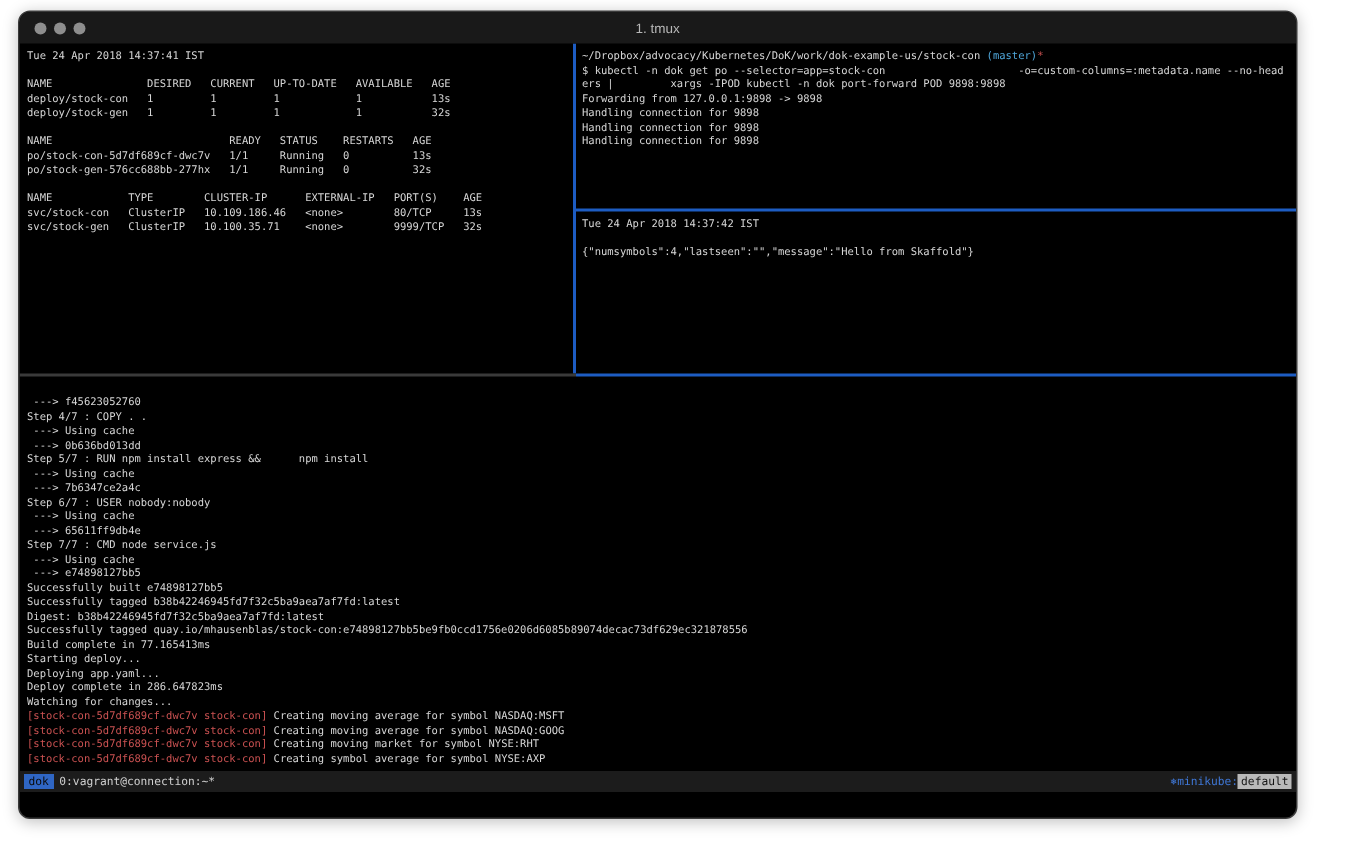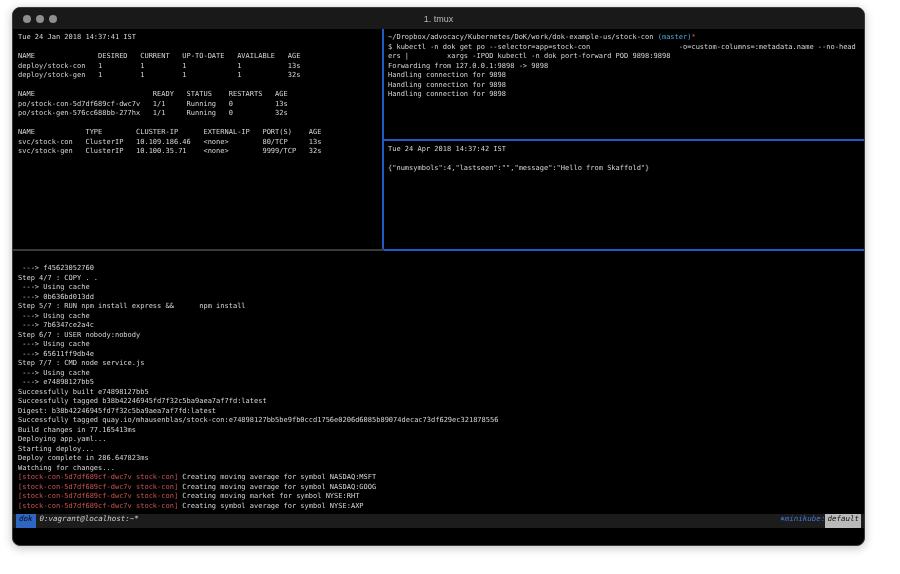--- a/index.html
+++ b/index.html
@@ -42,22 +42,22 @@
   .mid-border { display:flex; height:2px; }
   .mid-border-left { width:371px; background:#3a3a3a; }
   .mid-border-right { flex:1; background:var(--accent-blue,#1d5cc2); }
 
   .pane-bottom { height:263px; padding:13px 0 0 5px; }
 
   .c-cyan { color:var(--accent-cyan,#4fa6d9); }
   .c-red  { color:var(--accent-red,#cc5252); }
 
   .statusbar {
-    height:14px; background:#1c1c1c; display:flex; 
-    font-size:7.5px; padding:0 3px; color:#cfcfcf;font-style:italic;
+    height:14px; background:#1c1c1c; display:flex; align-items:center;
+    font-size:7.5px; padding:0 3px; color:#cfcfcf;
   }
   .session {
     background:var(--session-bg,#2f66c4); color:#0a0a0a;
     padding:0 3px; margin-right:4px;
   }
   .spacer { flex:1; }
   .kicon, .kctx, .kcolon { color:var(--accent-blue-bright,#3f77d6); }
   .kns { background:#b9b9b9; color:#141414; padding:0 2px; }
 </style>
 </head>
@@ -72,21 +72,21 @@
         <span class="tl"></span>
         <span class="tl"></span>
       </div>
       <div class="title">1. tmux</div>
     </div>
 
     <div class="term">
 
       <div class="top-row">
         <div class="pane pane-left">
-            <div class="tline"><span>Tue 24 Jan 2018 14:37:41 IST</span></div>
+            <div class="tline"><span>Tue 24 Apr 2018 14:37:41 IST</span></div>
             <div class="tline"><span></span></div>
             <div class="tline"><span>NAME               DESIRED   CURRENT   UP-TO-DATE   AVAILABLE   AGE</span></div>
             <div class="tline"><span>deploy/stock-con   1         1         1            1           13s</span></div>
             <div class="tline"><span>deploy/stock-gen   1         1         1            1           32s</span></div>
             <div class="tline"><span></span></div>
             <div class="tline"><span>NAME                            READY   STATUS    RESTARTS   AGE</span></div>
             <div class="tline"><span>po/stock-con-5d7df689cf-dwc7v   1/1     Running   0          13s</span></div>
             <div class="tline"><span>po/stock-gen-576cc688bb-277hx   1/1     Running   0          32s</span></div>
             <div class="tline"><span></span></div>
             <div class="tline"><span>NAME            TYPE        CLUSTER-IP      EXTERNAL-IP   PORT(S)    AGE</span></div>
@@ -129,34 +129,34 @@
           <div class="tline"><span>Step 6/7 : USER nobody:nobody</span></div>
           <div class="tline"><span> ---&gt; Using cache</span></div>
           <div class="tline"><span> ---&gt; 65611ff9db4e</span></div>
           <div class="tline"><span>Step 7/7 : CMD node service.js</span></div>
           <div class="tline"><span> ---&gt; Using cache</span></div>
           <div class="tline"><span> ---&gt; e74898127bb5</span></div>
           <div class="tline"><span>Successfully built e74898127bb5</span></div>
           <div class="tline"><span>Successfully tagged b38b42246945fd7f32c5ba9aea7af7fd:latest</span></div>
           <div class="tline"><span>Digest: b38b42246945fd7f32c5ba9aea7af7fd:latest</span></div>
           <div class="tline"><span>Successfully tagged quay.io/mhausenblas/stock-con:e74898127bb5be9fb0ccd1756e0206d6085b89074decac73df629ec321878556</span></div>
-          <div class="tline"><span>Build changes in 77.165413ms</span></div>
+          <div class="tline"><span>Build complete in 77.165413ms</span></div>
+          <div class="tline"><span>Starting deploy...</span></div>
           <div class="tline"><span>Deploying app.yaml...</span></div>
-          <div class="tline"><span>Starting deploy...</span></div>
           <div class="tline"><span>Deploy complete in 286.647823ms</span></div>
           <div class="tline"><span>Watching for changes...</span></div>
           <div class="tline"><span class="c-red">[stock-con-5d7df689cf-dwc7v stock-con]</span><span> Creating moving average for symbol NASDAQ:MSFT</span></div>
           <div class="tline"><span class="c-red">[stock-con-5d7df689cf-dwc7v stock-con]</span><span> Creating moving average for symbol NASDAQ:GOOG</span></div>
           <div class="tline"><span class="c-red">[stock-con-5d7df689cf-dwc7v stock-con]</span><span> Creating moving market for symbol NYSE:RHT</span></div>
           <div class="tline"><span class="c-red">[stock-con-5d7df689cf-dwc7v stock-con]</span><span> Creating symbol average for symbol NYSE:AXP</span></div>
         </div>
 
       <div class="statusbar">
         <span class="session">dok</span>
-        <span class="winname">0:vagrant@localhost:~*</span>
+        <span class="winname">0:vagrant@connection:~*</span>
         <span class="spacer"></span>
         <span class="kicon">⎈</span>
         <span class="kctx">minikube</span>
         <span class="kcolon">:</span>
         <span class="kns">default</span>
       </div>
 
     </div>
   </div>
 </div>

